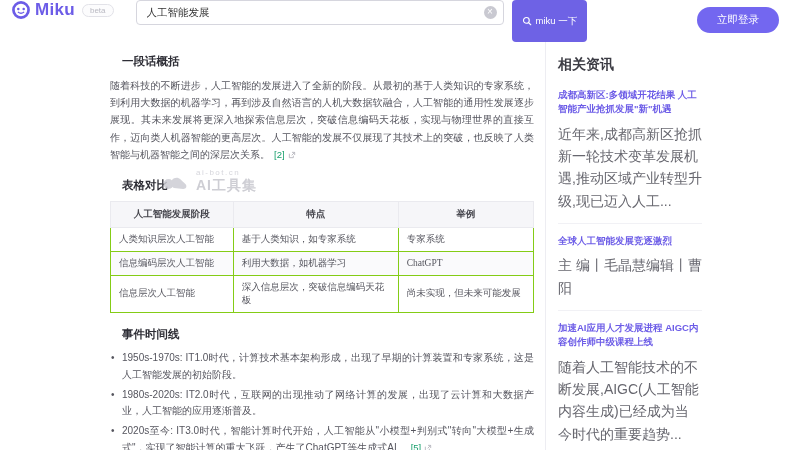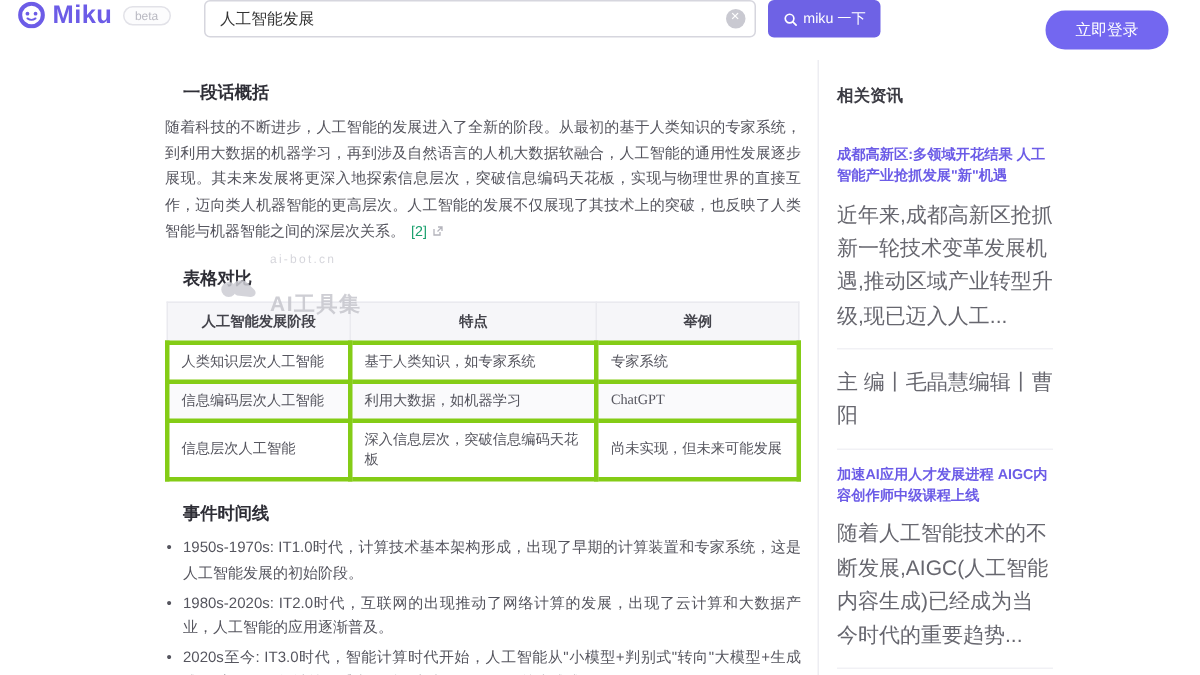--- a/index.html
+++ b/index.html
@@ -11,57 +11,57 @@
   .logo { display:flex; align-items:center; gap:5px; cursor:pointer; }
   .logo-text { color:#6C5CE7; font-weight:700; font-size:17px; letter-spacing:.3px; }
   .beta-pill { border:1px solid #e2e2e8; color:#b9b9c2; background:#fcfcfd; font-size:8px;
     padding:1px 7px; border-radius:9px; margin-left:2px; }
   .search-wrap { position:relative; margin-left:22px; }
   .search-input { width:368px; height:25px; border:1px solid #d6d6de; border-radius:4px;
     font-size:10.5px; color:#333; padding:0 26px 0 10px; outline:none;
     font-family:"Liberation Sans","DejaVu Sans",sans-serif; }
   .clear-btn { position:absolute; right:7px; top:6px; width:13px; height:13px; border-radius:50%;
     background:#c9c9d1; color:#fff; font-size:10px; line-height:12px; text-align:center; cursor:pointer; }
-  .miku-btn { display:flex; align-items:center; gap:4px; height:25px; margin-left:8px;
+  .miku-btn { display:flex; align-items:center; gap:4px; height:42px; margin-left:8px;
     background:#6e62e5; color:#fff; border:none; border-radius:4px; font-size:9.5px;
     padding:0 10px; cursor:pointer; }
   .login-btn { position:absolute; right:21px; top:7px; background:#7367f0; color:#fff;
     border:none; border-radius:14px; font-size:10.5px; padding:6px 20px; cursor:pointer; }
 
   
   .content { display:flex; align-items:stretch; }
   .main { margin-left:110px; width:424px; }
   .v-divider { width:1px; background:#ededf2; margin-left:11px; }
   .sidebar { width:156px; padding:2px 0 0 12px; }
 
   
   .section-title { font-size:11.5px; font-weight:700; color:#2e2e36; margin:14px 12px 8px; }
   .body-text { font-size:10px; color:#55555e; line-height:1.72; text-align:justify; }
   .cite { color:#1aa06d; margin:0 3px 0 4px; cursor:pointer; font-size:9.5px; }
   .ext-icon { display:inline-block; vertical-align:-1px; cursor:pointer; }
 
   .table-head-row { position:relative; }
-  .watermark { position:absolute; left:36px; top:-10px; display:flex; align-items:center; gap:6px;
+  .watermark { position:absolute; left:52px; top:-10px; display:flex; align-items:center; gap:6px;
     pointer-events:none; opacity:.85; }
   .wm-text .wm1 { font-size:8px; color:#cfcfd6; letter-spacing:1.5px; }
-  .wm-text .wm2 { font-size:14px; font-weight:700; color:#c6c6cd; letter-spacing:1px;margin-top:17px; }
+  .wm-text .wm2 { font-size:14px; font-weight:700; color:#c6c6cd; letter-spacing:1px; }
 
   table { width:100%; border-collapse:collapse; margin:6px 0 4px; border:1px solid #eaeaef;font-family:Liberation Serif, serif; }
   th { background:#f6f6f9; font-size:9.5px; color:#44444c; font-weight:700; padding:6px 8px;
     text-align:center; border:1px solid #eaeaef; }
-  td { font-size:9.5px; color:#55555e; padding:5px 8px; border:3px solid #84cc16; text-align:left; }
+  td { font-size:9.5px; color:#55555e; padding:5px 8px; border:1px solid #84cc16; text-align:left; }
   tr:nth-child(even) td { background:#fafafc; }
 
   ul.timeline { list-style:none; margin-top:2px; }
   ul.timeline li { position:relative; padding-left:12px; font-size:10px; color:#55555e;
     line-height:1.68; margin-bottom:3px; text-align:justify; }
   ul.timeline li::before { content:"•"; position:absolute; left:1px; top:0; color:#55555e; }
 
   
-  .sb-title { font-size:11px; color:#3c3c44; font-weight:600; margin:14px 0 16px;font-family:Liberation Mono, monospace; }
+  .sb-title { font-size:14px; color:#3c3c44; font-weight:600; margin:14px 0 4px;font-family:Liberation Mono, monospace; }
   .news-item { padding:10px 0 11px; border-bottom:1px solid #f1f1f5; cursor:pointer; }
   .news-title { color:#6C5CE7; font-size:9.5px; font-weight:600; line-height:1.5; margin-bottom:6px; }
   .news-summary { color:#67676f; font-size:14px; line-height:1.6; }
   .view-more { text-align:center; font-size:9.5px; color:#55555e; padding:13px 0 2px; cursor:pointer; }
   .suggestions { margin-top:16px; }
   .sugg-btn { display:block; width:100%; background:#fff; border:1px solid #e8e8ee; border-radius:2px;
     color:#55555e; font-size:9px; padding:5px 2px; margin-bottom:12px; text-align:center; cursor:pointer;
     font-family:"Liberation Sans","DejaVu Sans",sans-serif; }
 </style>
 </head>
@@ -171,20 +171,21 @@
   <div class="v-divider"></div>
 
   <div class="sidebar">
     <div class="sb-title">相关资讯</div>
 
     <div class="news-item">
       <div class="news-title">成都高新区:多领域开花结果 人工智能产业抢抓发展"新"机遇</div>
       <div class="news-summary">近年来,成都高新区抢抓新一轮技术变革发展机遇,推动区域产业转型升级,现已迈入人工...</div>
     </div>
     <div class="news-item">
+      <div class="news-title">全球人工智能发展竞逐激烈</div>
       <div class="news-summary">主 编丨毛晶慧编辑丨曹阳</div>
     </div>
     <div class="news-item">
       <div class="news-title">加速AI应用人才发展进程 AIGC内容创作师中级课程上线</div>
       <div class="news-summary">随着人工智能技术的不断发展,AIGC(人工智能内容生成)已经成为当今时代的重要趋势...</div>
     </div>
 
 
     <div class="suggestions">
       <button class="sugg-btn">人工智能发展</button>

